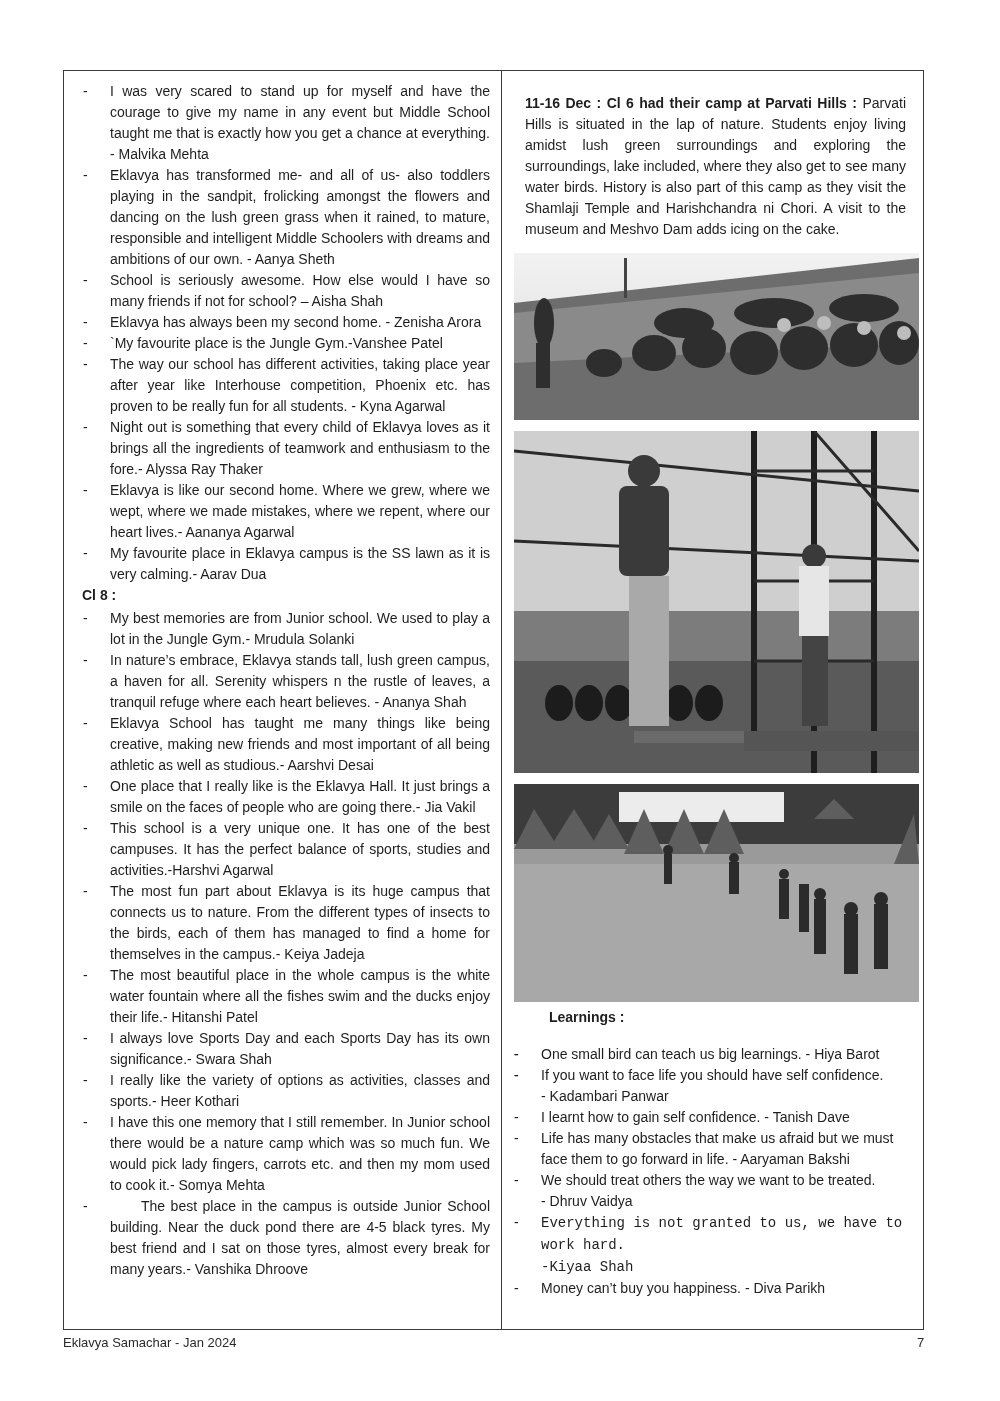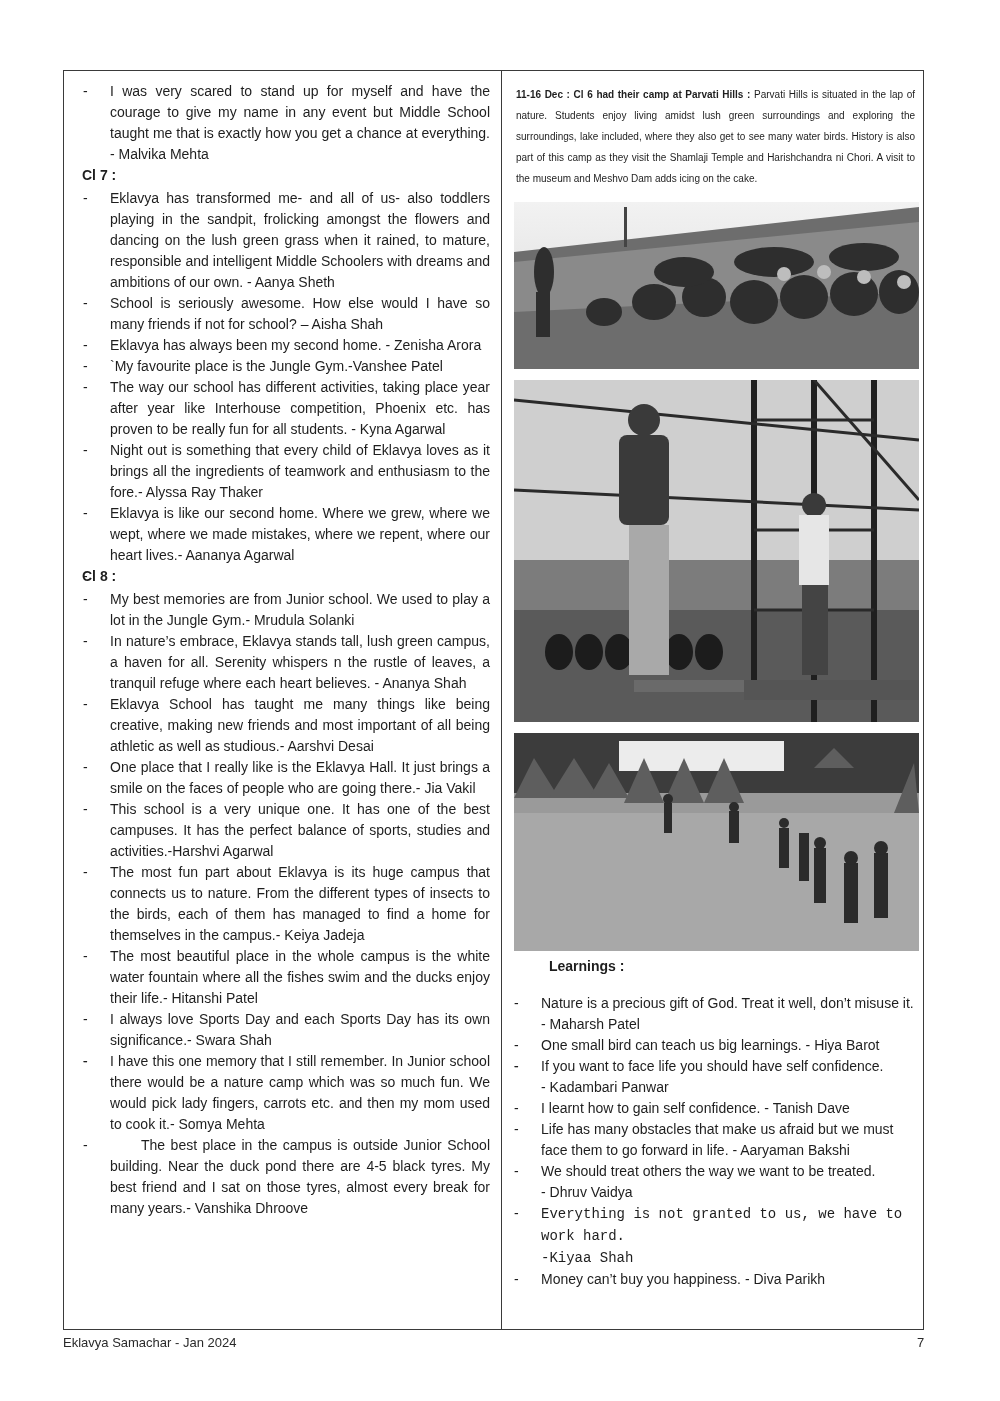--- a/index.html
+++ b/index.html
@@ -2,21 +2,21 @@
 <html><head>
 <meta charset="utf-8">
 <style>
   html, body { margin: 0; padding: 0; background: #ffffff; }
   body { width: 1000px; height: 1401px; position: relative; font-family: "Liberation Sans", "DejaVu Sans", sans-serif; color: #1e1e1e; }
   .frame { position: absolute; left: 63px; top: 70px; width: 861px; height: 1260px; border: 1.6px solid #3a3a3a; box-sizing: border-box; }
   .divider { position: absolute; left: 437px; top: 0; bottom: 0; width: 0; border-left: 1.6px solid #3a3a3a; }
   .col { position: absolute; top: 0; box-sizing: border-box; }
   .col-left { left: 0; width: 437px; padding: 10px 11px 0 18px; }
   .col-right { left: 439px; width: 420px; padding: 10px 5px 0 10px; }
-  .para { font-size: 10px; line-height: 21px; text-align: justify; margin: 3px; }
+  .para { font-size: 14px; line-height: 21px; text-align: justify; margin: 12px; }
   .para b { font-weight: bold; }
   .heading { font-size: 14px; line-height: 21px; font-weight: bold; margin: 0 0 2px 0; }
   ul.quotes { list-style: none; margin: 0; padding: 0; }
   ul.quotes li { position: relative; padding-left: 28px; font-size: 14px; line-height: 21px; text-align: justify; }
   ul.quotes li .dash { position: absolute; left: 1px; top: 0; }
   .col-right ul.quotes li { text-align: left; padding-left: 28px; }
   .photo { display: block; position: relative; width: 405px; margin-left: 1px; overflow: hidden; background: #7a7a7a; }
   .photo svg { display: block; width: 100%; height: 100%; }
   .photo1 { height: 167px; margin-top: 13px; }
   .photo2 { height: 342px; margin-top: 11px; }
@@ -29,43 +29,42 @@
 <body>
 
 <div class="frame">
   <div class="divider"></div>
 
   <div class="col col-left">
     <ul class="quotes">
       <li><span class="dash">-</span><span>I was very scared to stand up for myself and have the courage to give my name in any event but Middle School taught me that is exactly how you get a chance at everything. - Malvika Mehta</span></li>
     </ul>
 
-    <p class="heading">Cl 7 :</p>
     <ul class="quotes" id="cl7-list">
         <li><span class="dash">-</span><span style="white-space: pre-line;">Eklavya has transformed me- and all of us- also toddlers playing in the sandpit, frolicking amongst the flowers and dancing on the lush green grass when it rained, to mature, responsible and intelligent Middle Schoolers with dreams and ambitions of our own. - Aanya Sheth</span></li>
         <li><span class="dash">-</span><span style="white-space: pre-line;">School is seriously awesome. How else would I have so many friends if not for school? – Aisha Shah</span></li>
         <li><span class="dash">-</span><span style="white-space: pre-line;">Eklavya has always been my second home. - Zenisha Arora</span></li>
         <li><span class="dash">-</span><span style="white-space: pre-line;">`My favourite place is the Jungle Gym.-Vanshee Patel</span></li>
         <li><span class="dash">-</span><span style="white-space: pre-line;">The way our school has different activities, taking place year after year like Interhouse competition, Phoenix etc. has proven to be really fun for all students. - Kyna Agarwal</span></li>
         <li><span class="dash">-</span><span style="white-space: pre-line;">Night out is something that every child of Eklavya loves as it brings all the ingredients of teamwork and enthusiasm to the fore.- Alyssa Ray Thaker</span></li>
         <li><span class="dash">-</span><span style="white-space: pre-line;">Eklavya is like our second home. Where we grew, where we wept, where we made mistakes, where we repent, where our heart lives.- Aananya Agarwal</span></li>
-        <li><span class="dash">-</span></li>
+        <li><span class="dash">-</span><span style="white-space: pre-line;">My favourite place in Eklavya campus is the SS lawn as it is very calming.- Aarav Dua</span></li>
       </ul>
 
     <p class="heading">Cl 8 :</p>
     <ul class="quotes" id="cl8-list">
         <li><span class="dash">-</span><span style="white-space: pre-line;">My best memories are from Junior school. We used to play a lot in the Jungle Gym.- Mrudula Solanki</span></li>
         <li><span class="dash">-</span><span style="white-space: pre-line;">In nature’s embrace, Eklavya stands tall, lush green campus, a haven for all. Serenity whispers n the rustle of leaves, a tranquil refuge where each heart believes. - Ananya Shah</span></li>
         <li><span class="dash">-</span><span style="white-space: pre-line;">Eklavya School has taught me many things like being creative, making new friends and most important of all being athletic as well as studious.- Aarshvi Desai</span></li>
         <li><span class="dash">-</span><span style="white-space: pre-line;">One place that I really like is the Eklavya Hall. It just brings a smile on the faces of people who are going there.- Jia Vakil</span></li>
         <li><span class="dash">-</span><span style="white-space: pre-line;">This school is a very unique one. It has one of the best campuses. It has the perfect balance of sports, studies and activities.-Harshvi Agarwal</span></li>
         <li><span class="dash">-</span><span style="white-space: pre-line;">The most fun part about Eklavya is its huge campus that connects us to nature. From the different types of insects to the birds, each of them has managed to find a home for themselves in the campus.- Keiya Jadeja</span></li>
         <li><span class="dash">-</span><span style="white-space: pre-line;">The most beautiful place in the whole campus is the white water fountain where all the fishes swim and the ducks enjoy their life.- Hitanshi Patel</span></li>
         <li><span class="dash">-</span><span style="white-space: pre-line;">I always love Sports Day and each Sports Day has its own significance.- Swara Shah</span></li>
-        <li><span class="dash">-</span></li>
+        <li><span class="dash">-</span><span style="white-space: pre-line;">I really like the variety of options as activities, classes and sports.- Heer Kothari</span></li>
         <li><span class="dash">-</span><span style="white-space: pre-line;">I have this one memory that I still remember. In Junior school there would be a nature camp which was so much fun. We would pick lady fingers, carrots etc. and then my mom used to cook it.- Somya Mehta</span></li>
         <li><span class="dash">-</span><span style="white-space: pre-line; margin-left: 31px;">The best place in the campus is outside Junior School building. Near the duck pond there are 4-5 black tyres. My best friend and I sat on those tyres, almost every break for many years.- Vanshika Dhroove</span></li>
       </ul>
   </div>
 
   <div class="col col-right">
     <p class="para"><b>11-16 Dec : Cl 6 had their camp at Parvati Hills :</b> <span>Parvati Hills is situated in the lap of nature. Students enjoy living amidst lush green surroundings and exploring the surroundings, lake included, where they also get to see many water birds. History is also part of this camp as they visit the Shamlaji Temple and Harishchandra ni Chori. A visit to the museum and Meshvo Dam adds icing on the cake.</span></p>
 
     <div class="photo photo1">
       <svg viewBox="0 0 405 167" preserveAspectRatio="none">
@@ -170,21 +169,21 @@
           <circle cx="270" cy="90" r="5"></circle>
           <circle cx="306" cy="110" r="6"></circle>
           <circle cx="337" cy="125" r="7"></circle>
           <circle cx="367" cy="115" r="7"></circle>
         </g>
       </svg>
     </div>
 
     <p class="heading learn-heading">Learnings :</p>
     <ul class="quotes" id="learnings-list">
-        <li><span class="dash">-</span><span style="white-space: pre-line;">Nature is a precious gift of God. Treat it well, don’t misuse it. - Maharsh Patel</span></li>
+        <li><span class="dash">-</span></li>
         <li><span class="dash">-</span><span style="white-space: pre-line;">One small bird can teach us big learnings. - Hiya Barot</span></li>
         <li><span class="dash">-</span></li>
         <li><span class="dash">-</span><span style="white-space: pre-line; text-align: right;">If you want to face life you should have self confidence.
 - Kadambari Panwar</span></li>
         <li><span class="dash">-</span><span style="white-space: pre-line;">I learnt how to gain self confidence. - Tanish Dave</span></li>
         <li><span class="dash">-</span><span style="white-space: pre-line;">Life has many obstacles that make us afraid but we must face them to go forward in life. - Aaryaman Bakshi</span></li>
         <li><span class="dash">-</span><span style="white-space: pre-line;">We should treat others the way we want to be treated.
 - Dhruv Vaidya</span></li>
         <li><span class="dash">-</span><span style="white-space: pre-line; font-family: Liberation Mono, monospace;">Everything is not granted to us, we have to work hard.
 -Kiyaa Shah</span></li>

